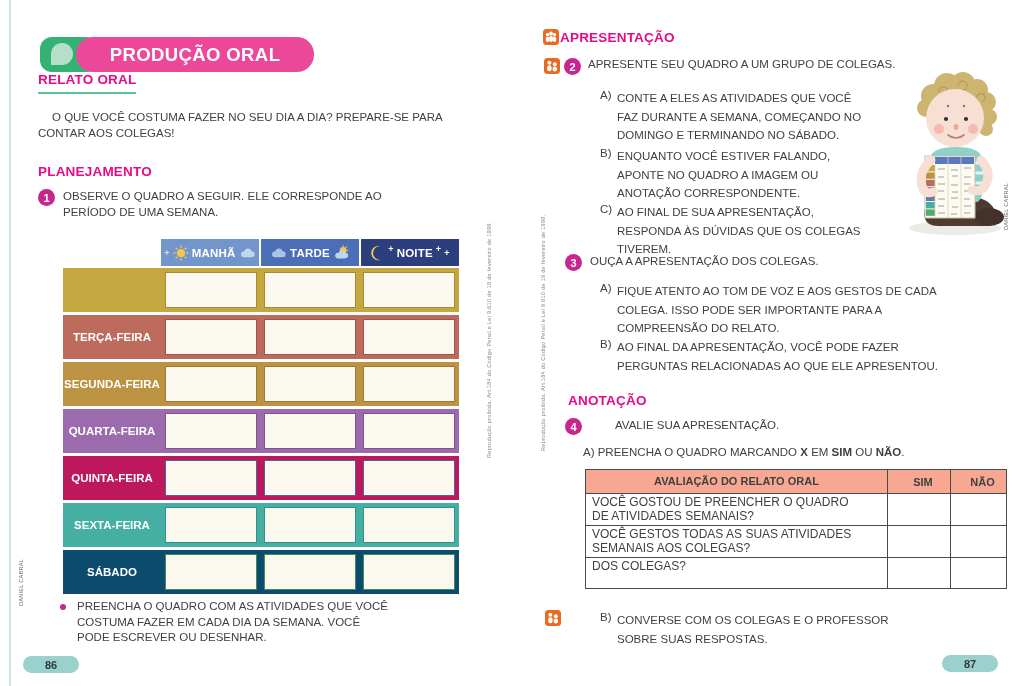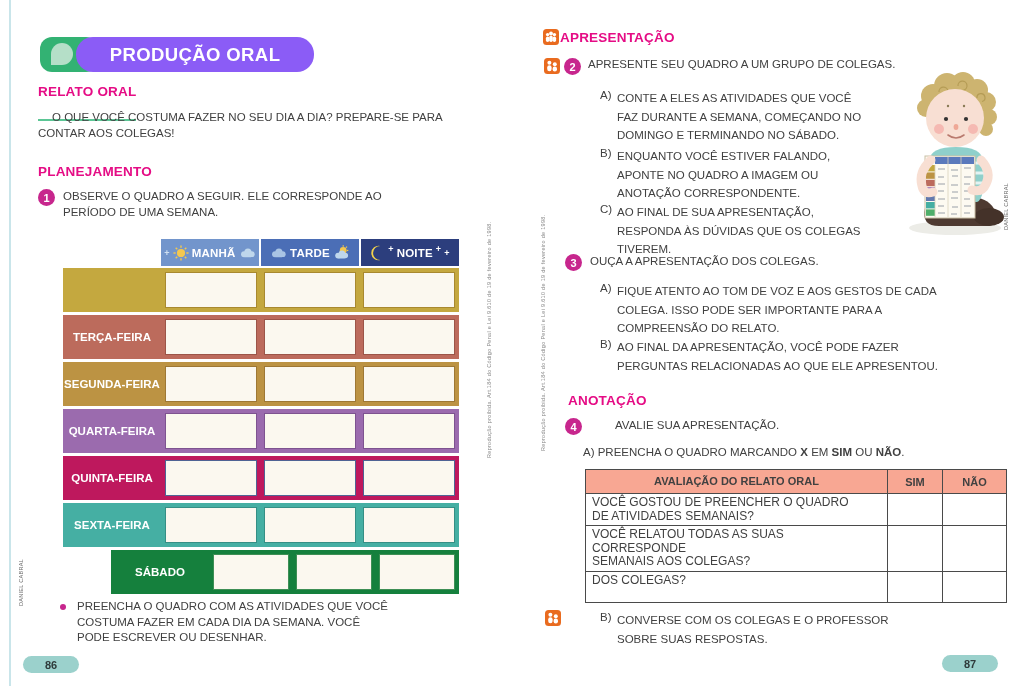--- a/index.html
+++ b/index.html
@@ -6,24 +6,24 @@
   #stage{position:relative;width:1024px;height:686px;background:#ffffff;overflow:hidden;
          font-family:"Liberation Sans", sans-serif;color:#414141;}
   .abs{position:absolute;}
   .txt{font-size:11.5px;line-height:15.5px;color:#414141;}
   .h-pink{color:#E50C85;font-weight:bold;font-size:13.5px;letter-spacing:.2px;}
   
   .banner{left:40px;top:37px;width:274px;height:35px;}
   .banner-cap{position:absolute;left:0;top:0;width:58px;height:35px;background:#33B273;border-radius:12px;}
   .banner-leaf{position:absolute;left:11px;top:6px;width:22px;height:22px;background:#B5DFC8;
                border-radius:50% 50% 50% 0;}
-  .banner-pill{position:absolute;left:36px;top:0;right:0;height:35px;background:#8b5cf6;border-radius:17px;
+  .banner-pill{position:absolute;left:36px;top:0;right:0;height:35px;background:#ec4899;border-radius:17px;
                display:flex;align-items:center;justify-content:center;}
   .banner-pill span{color:#fff;font-weight:bold;font-size:18.5px;letter-spacing:.4px;}
-  .relato{left:38px;top:84px;border-bottom:2.5px solid #5BC695;padding-bottom:20px;}
+  .relato{left:38px;top:72px;border-bottom:2.5px solid #5BC695;padding-bottom:5px;}
   .num{width:17px;height:17px;border-radius:50%;background:#C7268D;color:#fff;font-size:11px;font-weight:bold;
        display:flex;align-items:center;justify-content:center;flex:0 0 17px;}
   .itemrow{display:flex;align-items:flex-start;}
   .itemrow .txt{margin-left:8px;}
   
   .wtable{left:63px;top:239px;width:396px;}
   .whead{display:flex;margin-left:98px;gap:2px;height:27px;margin-bottom:2px;}
   .wh{flex:1;display:flex;align-items:center;justify-content:center;gap:3px;color:#fff;font-weight:bold;
       font-size:11.5px;letter-spacing:.2px;}
   .sparkle{font-weight:bold;font-size:9px;}
@@ -38,21 +38,21 @@
            justify-content:center;font-size:11px;font-weight:bold;color:#2F3B3B;}
   .vtext{writing-mode:vertical-rl;transform:rotate(180deg);font-size:5.5px;color:#8a8a8a;letter-spacing:.3px;
          white-space:nowrap;}
   .spine-line{left:9px;top:0;width:2px;height:686px;background:#C9E5EA;}
   
   .sub{position:absolute;padding-left:17px;}
   .sub .lab{position:absolute;left:0;top:0;}
   .oicon{width:16px;height:16px;}
   
   .etable{left:585px;top:469px;width:422px;border:1px solid #4A4A4A;box-sizing:border-box;background:#fff;}
-  .erow{display:flex;border-top:1px solid #4A4A4A;}
+  .erow{display:flex;border-top:1px solid #4A4A4A;gap:8px;}
   .erow:first-child{border-top:none;}
   .ehead{background:#F8A793;height:23px;}
   .ecell{box-sizing:border-box;}
   .ecell-q{width:302px;border-right:1px solid #4A4A4A;padding:2px 6px;font-size:12px;line-height:13.5px;}
   .ecell-s{width:55px;border-right:1px solid #4A4A4A;}
   .ecell-n{flex:1;}
   .ehead .ecell{display:flex;align-items:center;justify-content:center;font-weight:bold;font-size:11px;padding:0;}
   .ebody{min-height:30px;}
   .qline{display:block;}
   b{font-weight:bold;}
@@ -187,21 +187,21 @@
         </div>
     </div>
     <div class="wrow" style="background-color: rgb(69, 175, 163);">
       <div class="wlabel">SEXTA-FEIRA</div>
       <div class="wcells">
           <div class="wcell" style="border-color: rgb(53, 143, 133);"></div>
           <div class="wcell" style="border-color: rgb(53, 143, 133);"></div>
           <div class="wcell" style="border-color: rgb(53, 143, 133);"></div>
         </div>
     </div>
-    <div class="wrow" style="background-color: #15803d; margin-left: 48px;">
+    <div class="wrow" style="background-color: #0c4a6e;">
       <div class="wlabel">SÁBADO</div>
       <div class="wcells">
           <div class="wcell" style="border-color: rgb(62, 143, 85);"></div>
           <div class="wcell" style="border-color: rgb(62, 143, 85);"></div>
           <div class="wcell" style="border-color: rgb(62, 143, 85);"></div>
         </div>
     </div>
   </div>
 
   <div class="abs bullet">
@@ -340,21 +340,21 @@
     <div class="erow ebody">
       <div class="ecell ecell-q">
         <span class="qline">VOCÊ GOSTOU DE PREENCHER O QUADRO</span>
         <span class="qline">DE ATIVIDADES SEMANAIS?</span>
       </div>
       <div class="ecell ecell-s"></div>
       <div class="ecell ecell-n"></div>
     </div>
     <div class="erow ebody">
       <div class="ecell ecell-q">
-        <span class="qline">VOCÊ RELATOU TODAS AS SUAS CORRESPONDE</span>
+        <span class="qline">VOCÊ GESTOS TODAS AS SUAS ATIVIDADES</span>
         <span class="qline">SEMANAIS AOS COLEGAS?</span>
       </div>
       <div class="ecell ecell-s"></div>
       <div class="ecell ecell-n"></div>
     </div>
     <div class="erow ebody">
       <div class="ecell ecell-q">
         <span class="qline">DOS COLEGAS?</span>
       </div>
       <div class="ecell ecell-s"></div>

